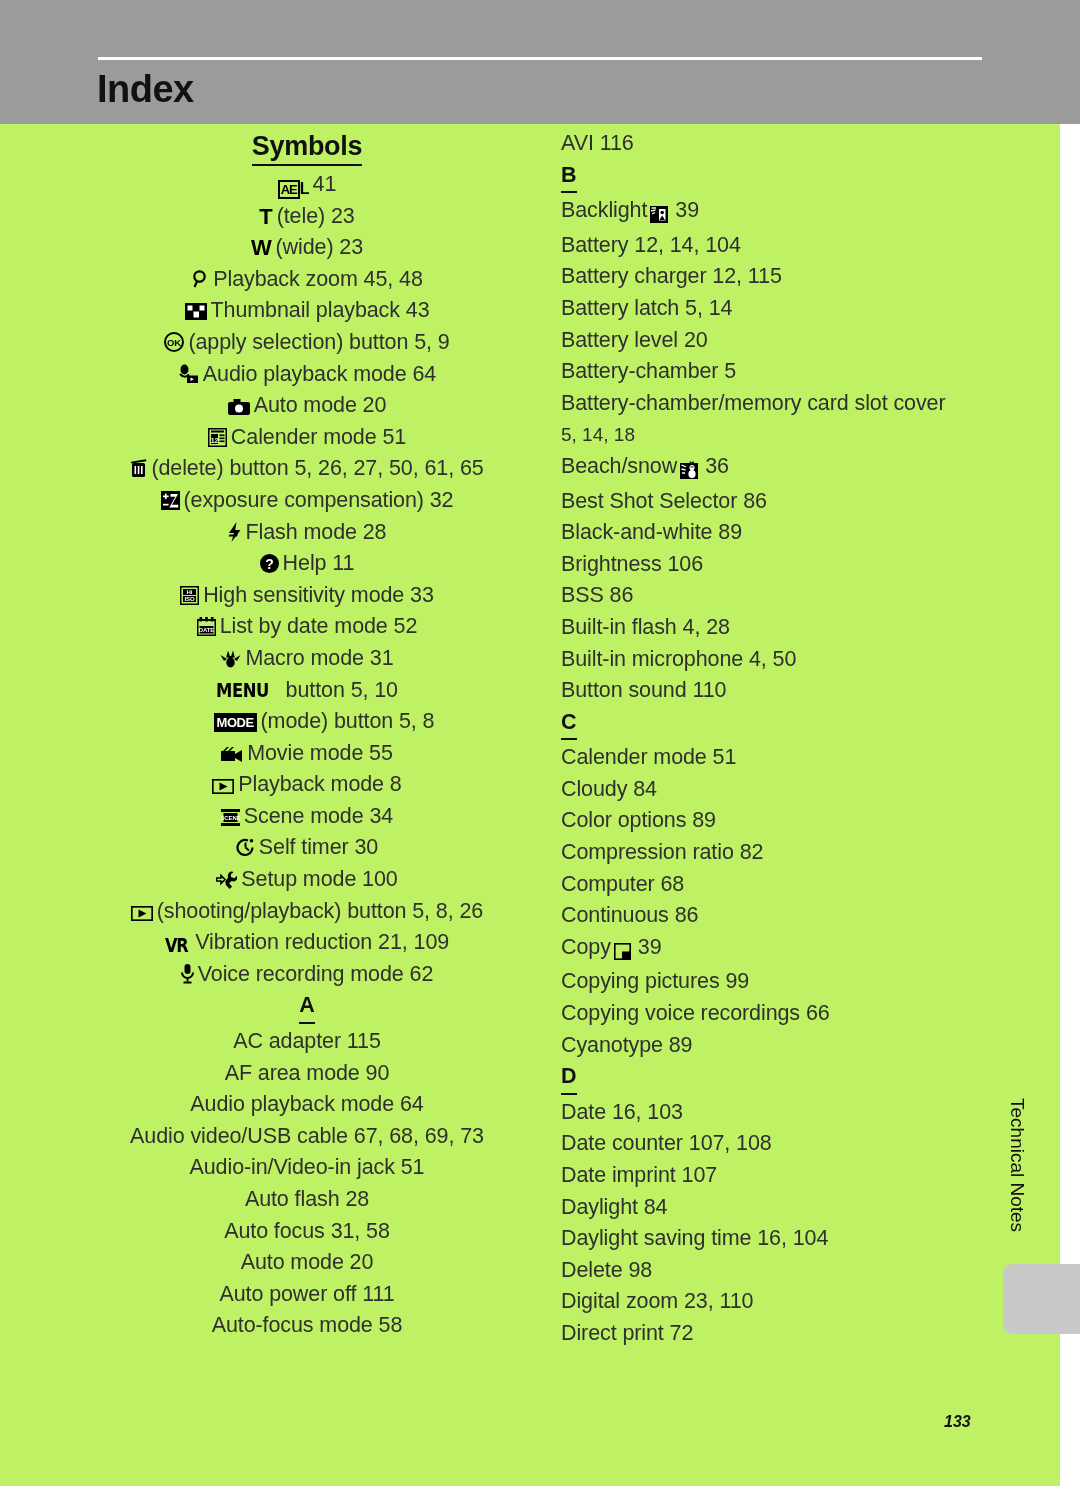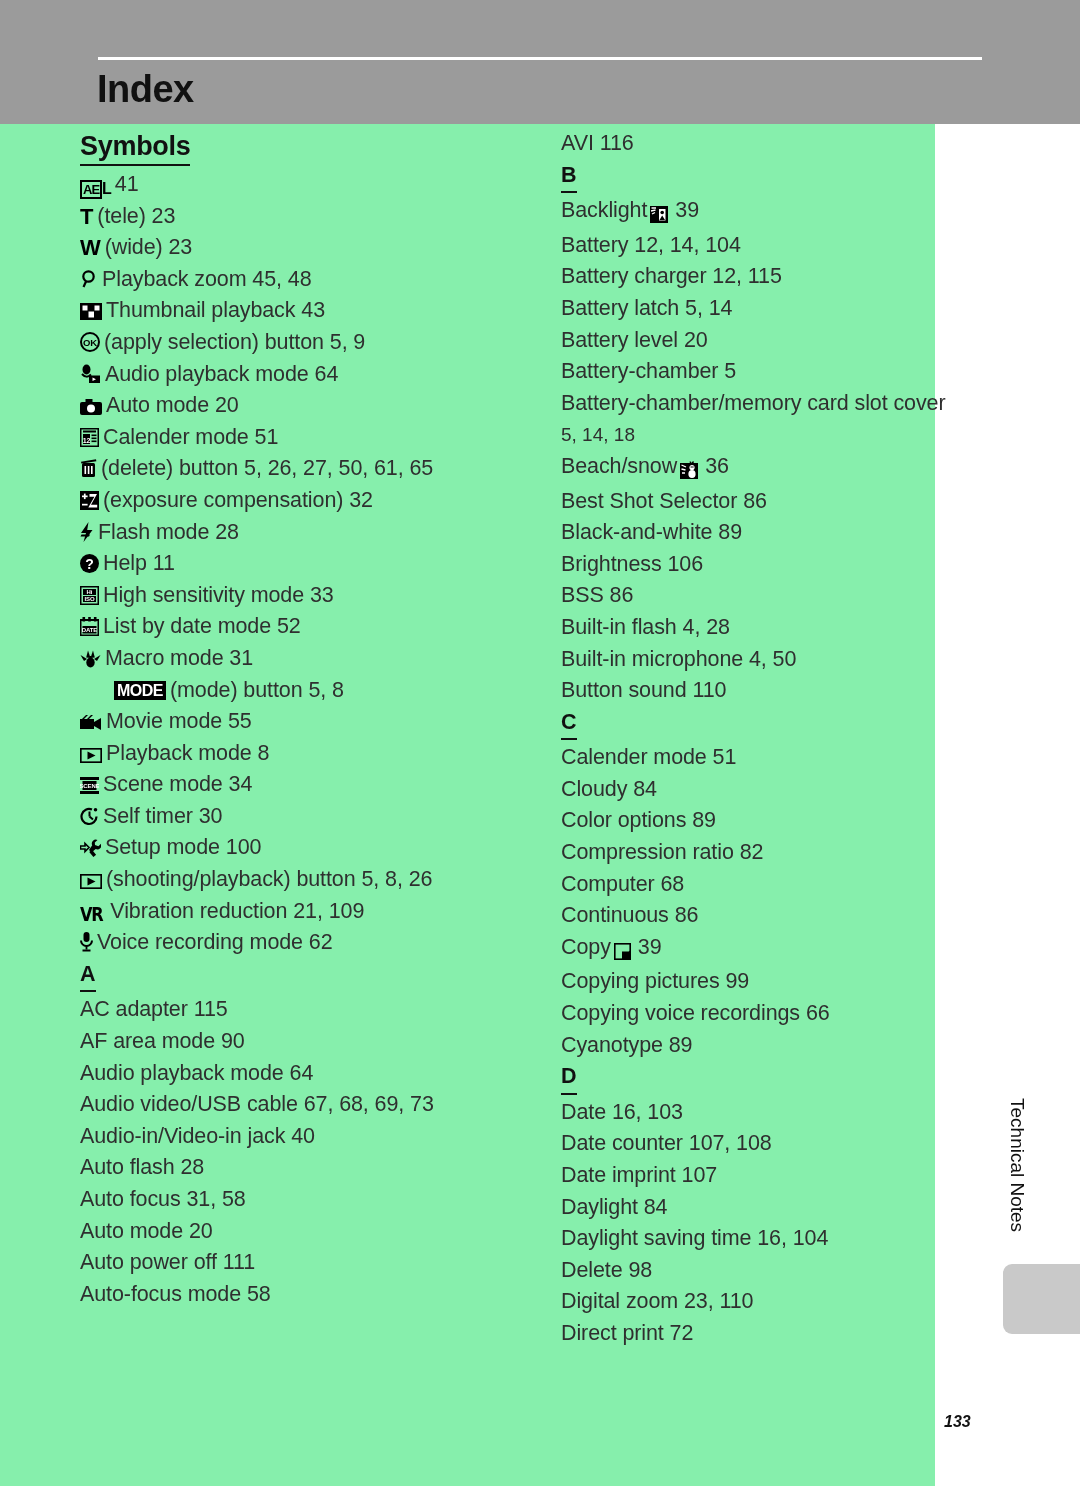--- a/index.html
+++ b/index.html
@@ -5,23 +5,23 @@
   * { box-sizing: border-box; margin: 0; padding: 0; }
   html, body {
     width: 1080px;
     height: 1486px;
     background: #ffffff;
     font-family: "Liberation Sans", sans-serif;
     overflow: hidden;
   }
   #page {
     position: relative;
-    width: 935px;
+    width: 1060px;
     height: 1486px;
-    background: #86efac;
+    background: #bef264;
   }
 
   
   .header-band {
     position: absolute;
     left: 0; top: 0;
     width: 1080px;
     height: 124px;
     background: #9b9b9b;
   }
@@ -46,21 +46,21 @@
   .columns {
     position: absolute;
     left: 0; top: 128px;
     width: 1080px;
   }
   .col {
     position: absolute;
     top: 0;
     width: 430px;
   }
-  .col-left  { left: 80px; }
+  .col-left  { left: 92px; text-align: center; }
   .col-right { left: 561px; }
 
   .entry {
     font-size: 21.5px;
     line-height: 31.6px;
     color: #2f2f2f;
     white-space: nowrap;
     letter-spacing: -0.1px;
   }
   .entry .txt { }
@@ -98,21 +98,21 @@
     font-weight: bold;
     line-height: 1;
   }
   .ic-svg { vertical-align: -3px; margin-right: 4px; }
   .ic-inline { vertical-align: -3px; margin: 0 3px; }
 
   .boxlab {
     display: inline-block;
     font-family: "Liberation Sans", sans-serif;
     font-weight: bold;
-    font-size: 16px;
+    font-size: 13px;
     line-height: 15px;
     color: #000;
     border: 2px solid #000;
     padding: 0 1px;
     vertical-align: 1px;
     letter-spacing: -0.5px;
     margin-right: 4px;
     margin-left: 34px;
   }
   .boxlab.filled {
@@ -264,20 +264,21 @@
             <text x="9.5" y="15.2" font-family="Liberation Sans, sans-serif" font-size="6" font-weight="bold" text-anchor="middle" fill="#fff">DATE</text>
           </svg><span class="txt">List by date mode 52</span></div>
         <div class="entry"><svg class="ic-svg" width="21" height="18" viewBox="0 0 21 18" xmlns="http://www.w3.org/2000/svg">
             <ellipse cx="10.5" cy="12.5" rx="4.2" ry="5" fill="#000"></ellipse>
             <path d="M10.5 8 L8 0.5 L6.2 7.5 Z" fill="#000"></path>
             <path d="M10.5 8 L13 0.5 L14.8 7.5 Z" fill="#000"></path>
             <path d="M7 9 L0.5 5 L4 11 Z" fill="#000"></path>
             <path d="M14 9 L20.5 5 L17 11 Z" fill="#000"></path>
             <rect x="9.7" y="6" width="1.7" height="5" fill="#000"></rect>
           </svg><span class="txt">Macro mode 31</span></div>
+        <div class="entry"><span class="menuword">MENU</span><span class="txt">button 5, 10</span></div>
         <div class="entry"><span class="boxlab filled">MODE</span><span class="txt">(mode) button 5, 8</span></div>
         <div class="entry"><svg class="ic-svg" width="22" height="16" viewBox="0 0 22 16" xmlns="http://www.w3.org/2000/svg">
             <rect x="0" y="4" width="14" height="10" fill="#000"></rect>
             <polygon points="14,7 21,3 21,15 14,11" fill="#000"></polygon>
             <path d="M2 4 L6 0 L8 0 L4 4 Z" fill="#000"></path>
             <path d="M7 4 L11 0 L13 0 L9 4 Z" fill="#000"></path>
           </svg><span class="txt">Movie mode 55</span></div>
         <div class="entry"><svg class="ic-svg" width="22" height="15" viewBox="0 0 22 15" xmlns="http://www.w3.org/2000/svg">
             <rect x="0.5" y="0.5" width="21" height="14" fill="none" stroke="#000" stroke-width="2.3"></rect>
             <polygon points="7.5,3.5 7.5,11.5 15.5,7.5" fill="#000"></polygon>
@@ -308,21 +309,21 @@
             <rect x="3.5" y="0" width="6" height="10" rx="3" fill="#000"></rect>
             <path d="M1 8.5 a5.5 5.5 0 0 0 11 0" fill="none" stroke="#000" stroke-width="2"></path>
             <rect x="5.6" y="13.5" width="1.8" height="4" fill="#000"></rect>
             <rect x="2.5" y="17.5" width="8" height="2" fill="#000"></rect>
           </svg><span class="txt">Voice recording mode 62</span></div>
         <div class="section-row"><span class="section-letter">A</span></div>
         <div class="entry"><span class="txt">AC adapter 115</span></div>
         <div class="entry"><span class="txt">AF area mode 90</span></div>
         <div class="entry"><span class="txt">Audio playback mode 64</span></div>
         <div class="entry"><span class="txt">Audio video/USB cable 67, 68, 69, 73</span></div>
-        <div class="entry"><span class="txt">Audio-in/Video-in jack 40</span></div>
+        <div class="entry"><span class="txt">Audio-in/Video-in jack 51</span></div>
         <div class="entry"><span class="txt">Auto flash 28</span></div>
         <div class="entry"><span class="txt">Auto focus 31, 58</span></div>
         <div class="entry"><span class="txt">Auto mode 20</span></div>
         <div class="entry"><span class="txt">Auto power off 111</span></div>
         <div class="entry"><span class="txt">Auto-focus mode 58</span></div>
       </div>
     <div class="col col-right" id="col-right">
         <div class="entry"><span class="txt">AVI 116</span></div>
         <div class="section-row"><span class="section-letter">B</span></div>
         <div class="entry"><span class="txt">Backlight</span><span class="ic-inline"><svg class="ic-svg" width="18" height="17" viewBox="0 0 18 17" xmlns="http://www.w3.org/2000/svg">

